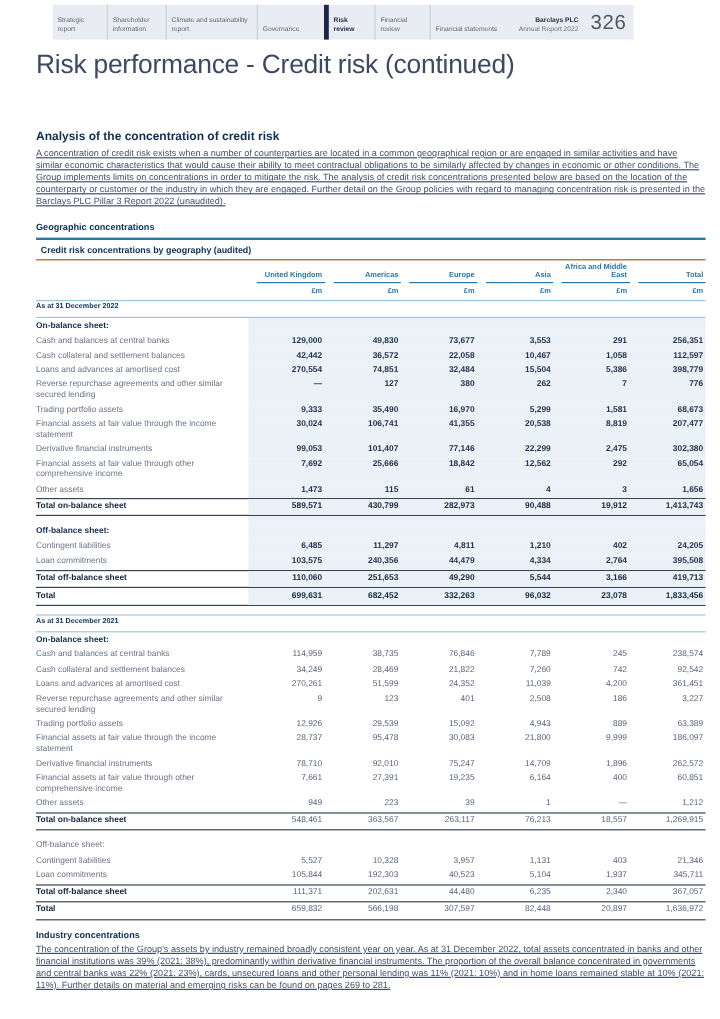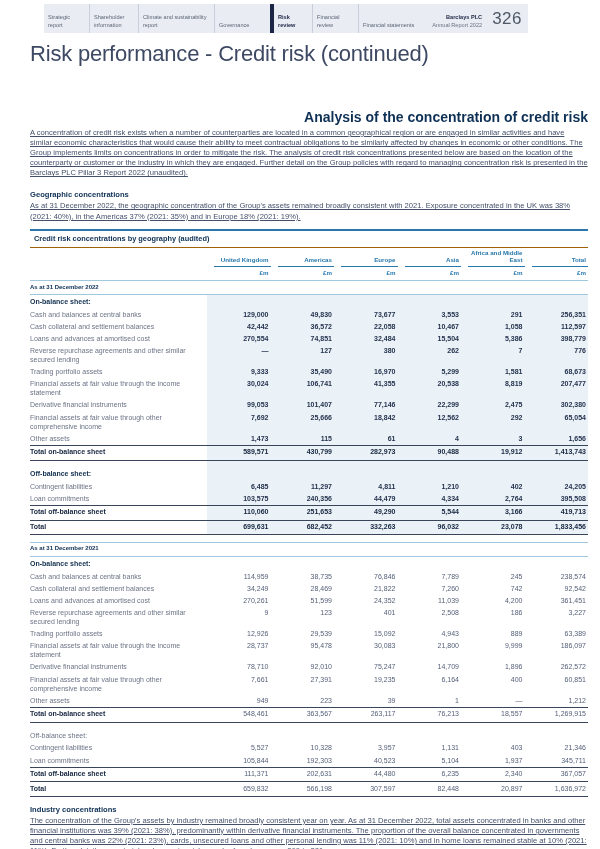--- a/index.html
+++ b/index.html
@@ -36,21 +36,21 @@
     font-size:17px; color:#4e5866; display:flex; align-items:center;
     padding:0 6px 0 2px; letter-spacing:0.5px;
   }
   
   .page-title {
     position:absolute; left:30px; top:41px; font-size:22px; font-weight:400;
     color:#3d4963; letter-spacing:-0.2px;
   }
   
   .content { position:absolute; left:30px; top:109px; width:558px; }
-  .h-section { font-size:14px; font-weight:bold; color:#0e3055; margin:0 0 3px 16px;text-align:right; }
+  .h-section { font-size:10px; font-weight:bold; color:#0e3055; margin:0 0 3px 0; }
   .body-text { font-size:7.6px; line-height:1.33; margin:0 0 7px 0; color:#44506a;text-decoration:underline; }
   .h-sub { font-size:7.6px; font-weight:bold; color:#0e3055; margin:12px 0 2px 0; }
   
   .tbl { width:558px; margin-top:4px; }
   .tbl-title {
     border-top:2px solid #2a77ad; border-bottom:1px solid #a16207;
     font-size:7.4px; font-weight:bold; color:#0e3055; padding:3.5px 0 3.5px 4px;
   }
   .trow { display:flex; font-size:7px; line-height:1.28; }
   .tlabel { width:177px; box-sizing:border-box; padding:1.6px 6px 1.6px 0; color:#6b7386; }
@@ -103,21 +103,20 @@
   </div>
   <div class="pagenum">326</div>
 </div>
 
 <div class="page-title">Risk performance - Credit risk (continued)</div>
 
 <div class="content">
   <div class="h-section">Analysis of the concentration of credit risk</div>
   <p class="body-text">A concentration of credit risk exists when a number of counterparties are located in a common geographical region or are engaged in similar activities and have similar economic characteristics that would cause their ability to meet contractual obligations to be similarly affected by changes in economic or other conditions. The Group implements limits on concentrations in order to mitigate the risk. The analysis of credit risk concentrations presented below are based on the location of the counterparty or customer or the industry in which they are engaged. Further detail on the Group policies with regard to managing concentration risk is presented in the Barclays PLC Pillar 3 Report 2022 (unaudited).</p>
   <div class="h-sub">Geographic concentrations</div>
-  <p class="body-text">As at 31 December 2022, the geographic concentration of the Group's assets remained broadly consistent with 2021. Exposure concentrated in the UK was 38% (2021: 40%), in the Americas 37% (2021: 35%) and in Europe 18% (2021: 19%).</p>
 
   <div class="tbl">
     <div class="tbl-title">Credit risk concentrations by geography (audited)</div>
     <div class="trow colhead">
       <span class="tlabel"></span>
       <span class="tvals" id="col-heads">
           <span class="tcell">United Kingdom</span>
           <span class="tcell">Americas</span>
           <span class="tcell">Europe</span>
           <span class="tcell">Asia</span>

